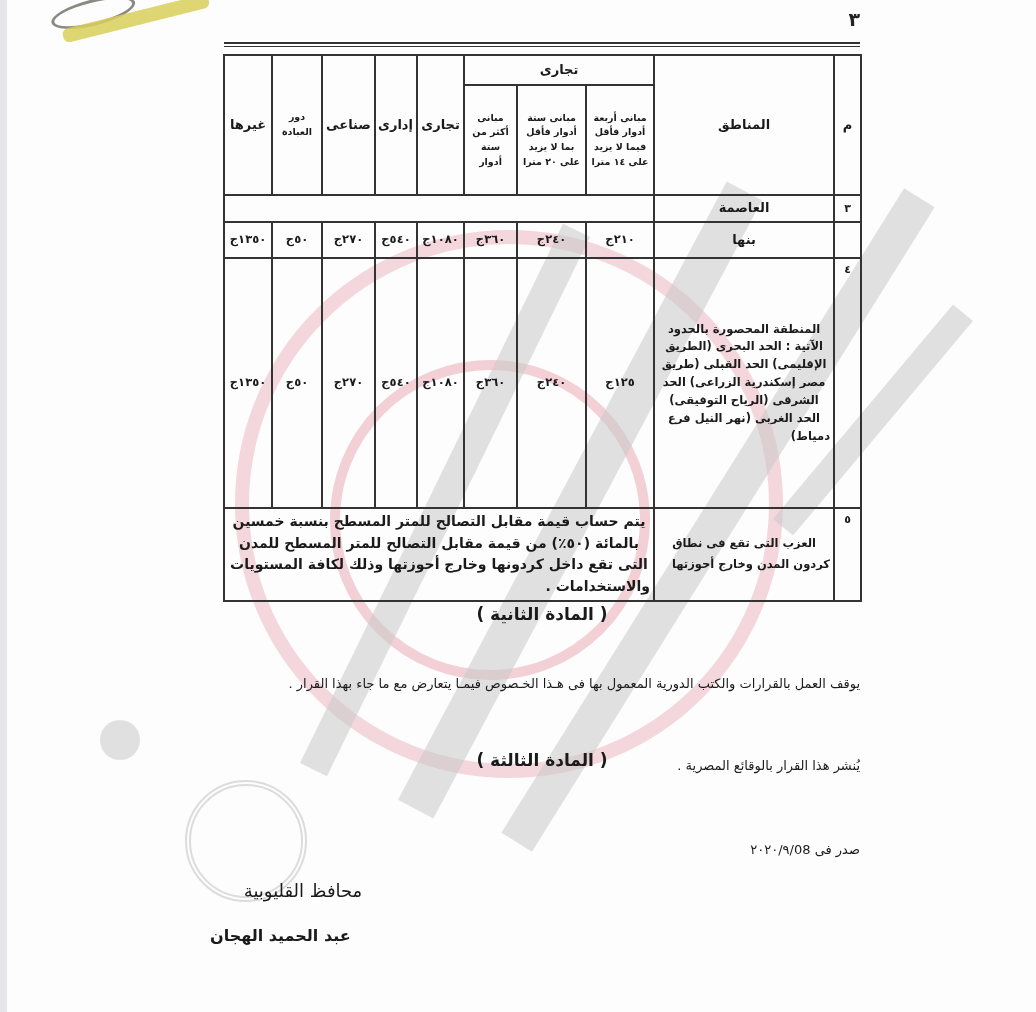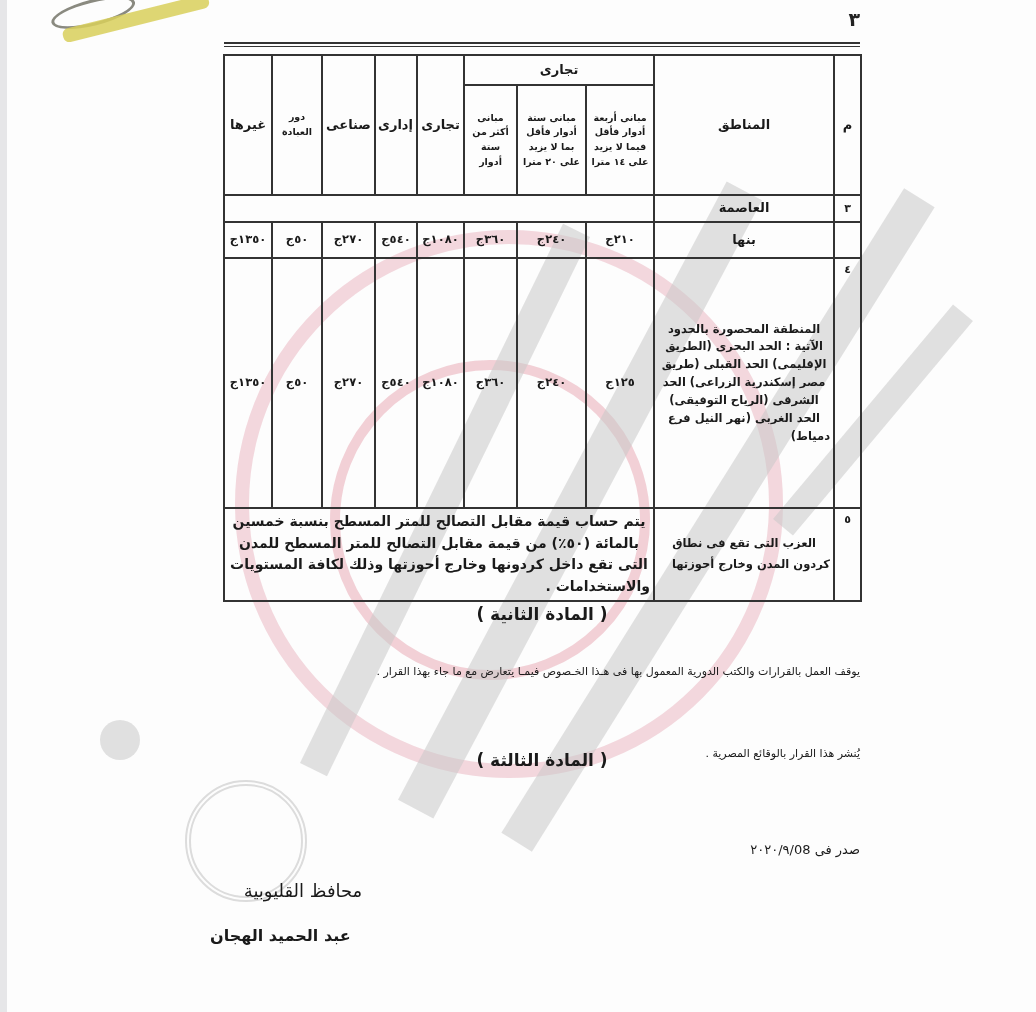--- a/index.html
+++ b/index.html
@@ -38,21 +38,21 @@
     border:2px solid #333; padding:2px 3px; text-align:center; vertical-align:middle;
     background:transparent; line-height:1.55;
   }
   .th-main { font-size:13px; }
   .th-small { font-size:9.5px; line-height:1.8; }
   .region-text { text-align:justify; text-align-last:right; font-size:11.5px; line-height:2.1; }
   .note-text { text-align:justify; text-align-last:right; font-size:14px; line-height:2; }
   .val { font-size:11.5px;border-radius:8px; }
 
   .article-title { position:absolute; left:224px; width:636px; text-align:center; font-size:17px; font-weight:bold; direction:rtl; }
-  .para { position:absolute; left:224px; width:636px; direction:rtl; font-size:11px; line-height:44px; text-align:justify; text-align-last:right; }
+  .para { position:absolute; left:224px; width:636px; direction:rtl; font-size:13px; line-height:67px; text-align:justify; text-align-last:right; }
   .issued { position:absolute; right:176px; top:842px; direction:rtl; font-size:13px; }
   .sig-title { position:absolute; left:238px; top:880px; width:130px; direction:rtl; text-align:center; font-size:18px; }
   .sig-name { position:absolute; left:210px; top:926px; width:150px; direction:rtl; text-align:left; font-size:16px; font-weight:bold; }
 </style>
 </head>
 <body>
 
 <div class="left-edge"></div>
 
 <div class="stamp-logo">

